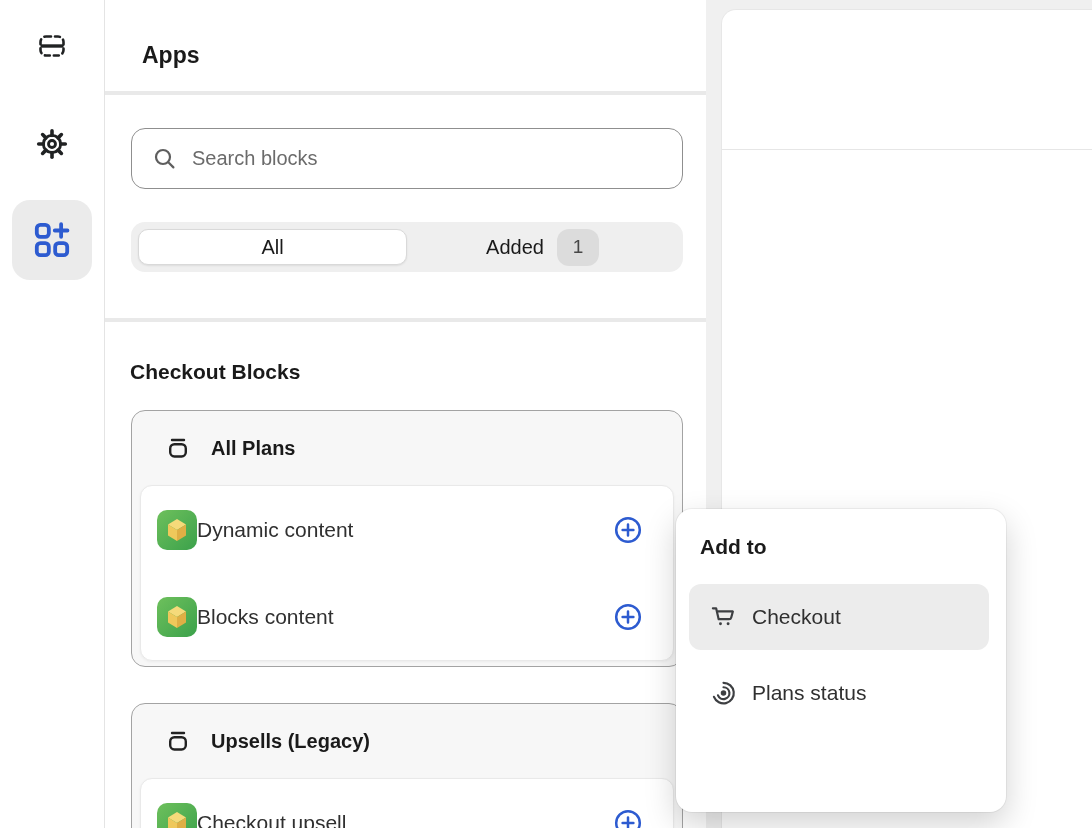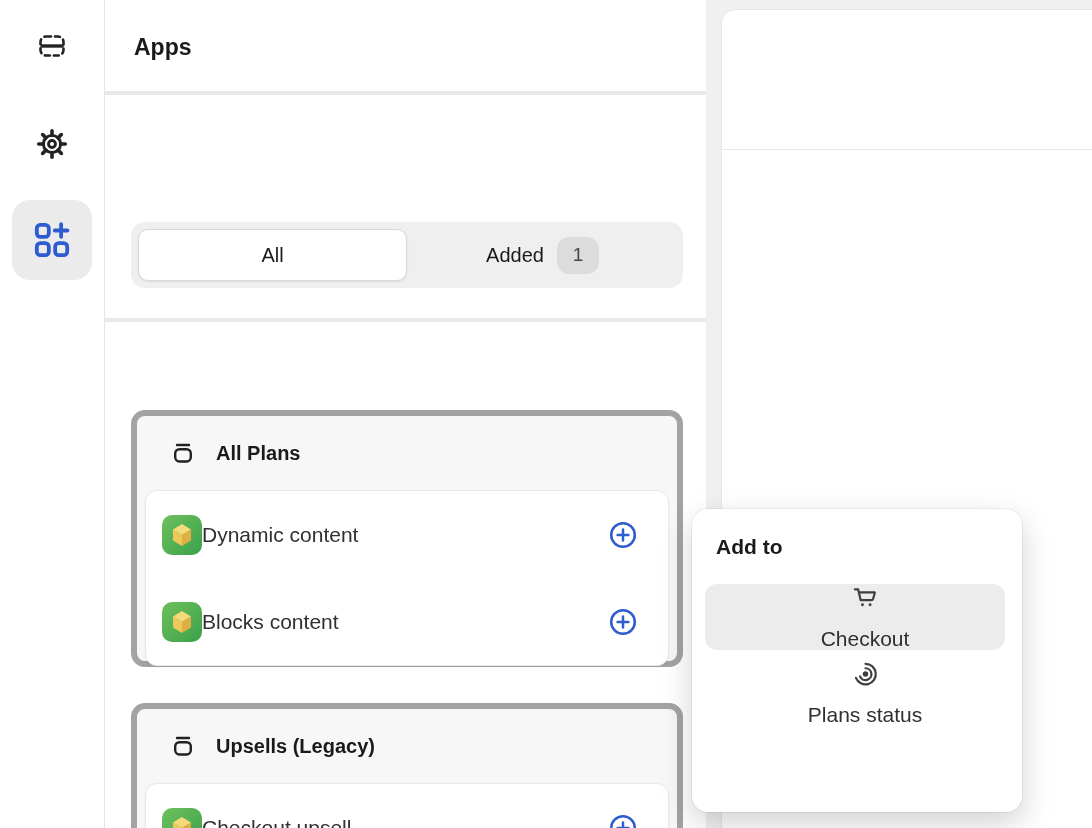--- a/index.html
+++ b/index.html
@@ -9,57 +9,57 @@
     -webkit-font-smoothing:antialiased;
   }
   
   .rail{position:absolute;left:0;top:0;width:104px;height:100%;background:#fff;border-right:1px solid #e4e4e4;z-index:3;}
   .rail-btn{position:absolute;display:flex;align-items:center;justify-content:center;background:none;border:none;padding:0;cursor:pointer;}
   .rail-btn.sections{left:36px;top:30px;width:32px;height:32px;}
   .rail-btn.settings{left:33px;top:125px;width:38px;height:38px;}
   .rail-btn.apps{left:12px;top:200px;width:80px;height:80px;border-radius:18px;background:#ebebeb;}
   
   .panel{position:absolute;left:105px;top:0;width:601px;height:100%;background:#fff;z-index:2;}
-  .panel-title{position:absolute;left:25px;top:30px;margin:4px;font-size:23px;font-weight:bold;color:#1a1a1a;}
+  .panel-title{position:absolute;left:25px;top:30px;margin:12px;font-size:23px;font-weight:bold;color:#1a1a1a;}
   .hdiv{position:absolute;left:0;width:100%;height:4px;background:#e9e9e9;}
   .hdiv.d1{top:91px}
   .hdiv.d2{top:318px}
   .search{position:absolute;left:26px;top:128px;width:552px;height:61px;box-sizing:border-box;
     border:1.5px solid #8f8f8f;border-radius:14px;background:#fff;display:flex;align-items:center;gap:12px;padding:0 18px 0 20px;}
   .search input{flex:1;border:none;outline:none;background:transparent;font-family:inherit;font-size:20px;color:#333;}
   .search input::placeholder{color:#6b6b6b;opacity:1;}
-  .tabs{position:absolute;left:26px;top:222px;width:552px;height:66px;box-sizing:border-box;
+  .tabs{position:absolute;left:26px;top:222px;width:552px;height:50px;box-sizing:border-box;
     background:#efefef;border-radius:14px;display:flex;padding:7px;gap:2px;}
   .tab{flex:1;display:flex;align-items:center;justify-content:center;gap:13px;background:transparent;border:none;
     border-radius:10px;font-family:inherit;font-size:20px;color:#1a1a1a;cursor:pointer;}
   .tab.selected{background:#fff;border:1px solid #d9d9d9;box-shadow:0 1px 2px rgba(0,0,0,.08);}
   .badge{display:inline-flex;align-items:center;justify-content:center;min-width:42px;height:37px;
     border-radius:12px;background:#dcdcdc;font-size:19px;color:#474747;}
   .section-heading{position:absolute;left:25px;top:360px;margin:0;font-size:21px;font-weight:bold;color:#1a1a1a;}
-  .group{position:absolute;left:26px;width:552px;box-sizing:border-box;background:#f7f7f7;border:6px solid #a3a3a3;border-radius:14px;}
+  .group{position:absolute;left:26px;width:552px;box-sizing:border-box;background:#f7f7f7;border:1px solid #a3a3a3;border-radius:14px;}
   .group.g1{top:410px;height:257px;}
   .group.g2{top:703px;height:170px;}
   .group-header{display:flex;align-items:center;height:74px;padding-left:33px;gap:20px;}
   .group-title{font-size:20px;font-weight:bold;color:#1a1a1a;}
   .group-body{margin:0 8px;background:#fff;border:1px solid #e9e9e9;border-radius:12px;box-shadow:0 1px 3px rgba(0,0,0,.05);}
   .block-row{display:flex;align-items:center;height:87px;padding:0 30px 0 16px;}
   .app-icon{width:40px;height:40px;flex:none;}
   .block-label{font-size:21px;color:#303030;}
   .plus-btn{margin-left:auto;width:30px;height:30px;border:none;background:none;padding:0;cursor:pointer;line-height:0;}
   
   .canvas{position:absolute;left:722px;top:10px;width:380px;height:828px;background:#fff;
     border-top-left-radius:14px;box-shadow:0 0 0 1px rgba(0,0,0,0.035);z-index:1;}
   .canvas-divider{position:absolute;left:0;top:139px;width:100%;height:1px;background:#e6e6e6;}
   
-  .popover{position:absolute;left:692px;top:509px;width:330px;height:303px;background:#fff;border-radius:16px;
+  .popover{position:absolute;left:676px;top:509px;width:330px;height:303px;background:#fff;border-radius:16px;
     box-shadow:0 0 0 1px rgba(0,0,0,0.05),0 12px 32px rgba(0,0,0,0.18);z-index:5;}
   .popover-title{margin:26px 0 0 24px;font-size:21px;font-weight:bold;color:#1a1a1a;}
   .menu{margin:25px 17px 0 13px;display:flex;flex-direction:column;gap:10px;}
   .menu-item{display:flex;align-items:center;gap:14px;height:66px;padding:0 0 0 20px;border:none;background:transparent;
-    border-radius:12px;font-family:inherit;cursor:pointer;text-align:left;flex-direction:column;}
+    border-radius:12px;font-family:inherit;cursor:pointer;text-align:left;}
   .menu-item.selected{background:#ececec;}
   .menu-label{font-size:21px;color:#303030;}
   .icon{line-height:0;flex:none;}
 </style>
 </head>
 <body>
 
 <div class="stage">
 
   <aside class="rail">
@@ -98,32 +98,42 @@
           <path d="M22.2 2.5 v10 M17.2 7.5 h10" stroke="#2d5bd0" stroke-width="3" stroke-linecap="round"></path>
         </svg>
       </span>
     </button>
   </aside>
 
   <section class="panel">
     <h1 class="panel-title">Apps</h1>
     <div class="hdiv d1"></div>
 
+    <div class="search">
+      <span class="icon">
+        <svg width="26" height="26" viewBox="0 0 26 26" fill="none">
+          <circle cx="11" cy="11" r="7" stroke="#5e5e5e" stroke-width="2.2"></circle>
+          <line x1="16.3" y1="16.3" x2="21.4" y2="21.4" stroke="#5e5e5e" stroke-width="2.2" stroke-linecap="round"></line>
+        </svg>
+      </span>
+      <input type="text" placeholder="Search blocks" style="">
+    </div>
 
     <div class="tabs">
       <button class="tab selected">
         <span>All</span>
       </button>
       <button class="tab">
         <span>Added</span>
         <span class="badge">1</span>
       </button>
     </div>
 
     <div class="hdiv d2"></div>
+    <h2 class="section-heading">Checkout Blocks</h2>
 
     <div class="group g1">
       <div class="group-header">
         <span class="icon">
           <svg width="26" height="26" viewBox="0 0 26 26" fill="none">
             <path d="M7 5 h12" stroke="#222" stroke-width="2.4" stroke-linecap="round"></path>
             <rect x="5.2" y="9.2" width="15.6" height="12.3" rx="4.2" stroke="#222" stroke-width="2.4"></rect>
           </svg>
         </span>
         <span class="group-title">All Plans</span>

